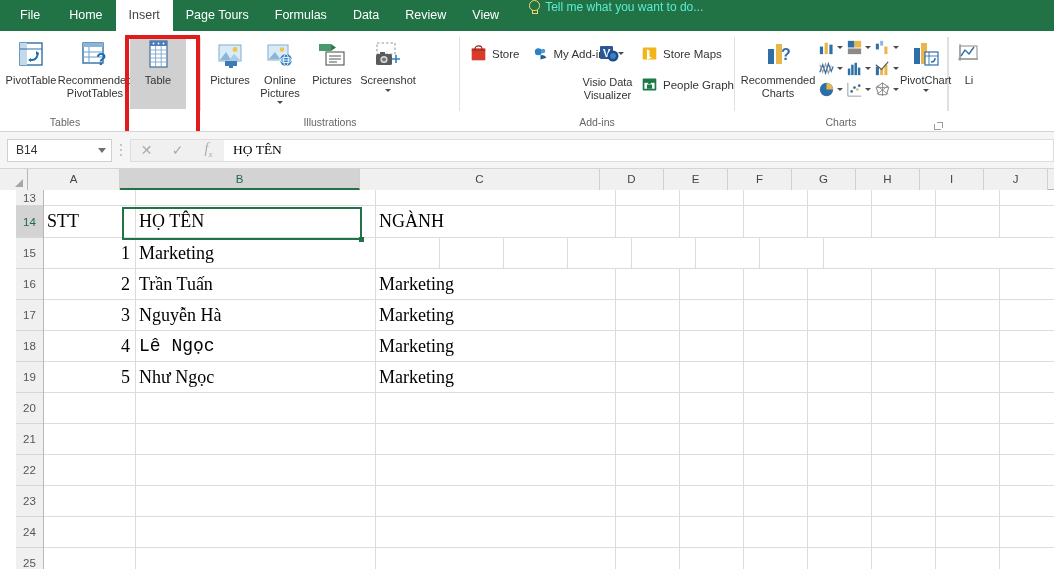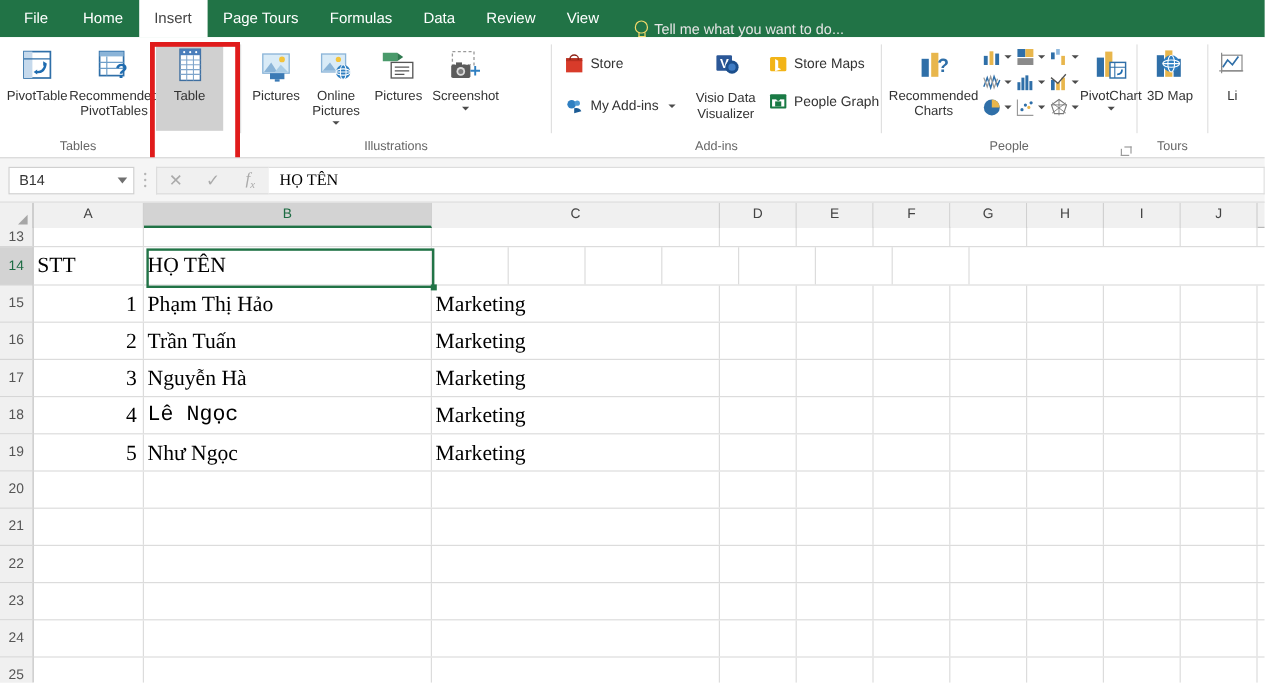--- a/index.html
+++ b/index.html
@@ -29,23 +29,23 @@
     cursor: default;
   }
   .tab.file { padding: 0 16px 0 14px; }
   .tab.active {
     background: #ffffff;
     color: #444444;
     position: relative;
     z-index: 4;
   }
   .tellme {
-    display: flex; align-items: flex-end; gap: 6px;
+    display: flex; align-items: flex-start; gap: 6px;
     margin-left: 16px; height: 31px;
-    color: #e5e5e5; font-size: 12px; white-space: nowrap;
+    color: #5eead4; font-size: 12px; white-space: nowrap;
   }
   .bulb {
     width: 11px; height: 14px; position: relative; display: inline-block;
   }
   .bulb::before {
     content: ""; position: absolute; left: 1px; top: 0;
     width: 9px; height: 9px; border: 1.3px solid #f3d96b;
     border-radius: 50% 50% 45% 45%;
   }
   .bulb::after {
@@ -146,21 +146,21 @@
     content:""; position:absolute; right:4px; bottom:3px;
     width:0;height:0;border-left:8px solid transparent;border-bottom:8px solid #a6a6a6;
   }
   .ch {
     height: 21px; line-height: 20px; text-align: center; font-size: 11.5px;
     color: #444444; border-right: 1px solid #d0d0d0; background: #f0f0f0;
     cursor: default;
   }
   .ch.selcol { background: #d3d3d3; color: #1d6b43; border-bottom: 2px solid #217346; font-weight: normal;}
 
-  .gridbody { display: flex; position: relative; height: 379px; }
+  .gridbody { display: flex; position: relative; height: 379px; padding-left: 16px; }
   .rowhead { width: 28px; min-width: 28px; background: #f0f0f0; border-right: 1px solid #b8b8b8; }
   .rh {
     height: 31px; line-height: 31px; text-align: center; font-size: 11.5px;
     color: #555555; border-bottom: 1px solid #d6d6d6; background: #f0f0f0;
     cursor: default;
   }
   .rh.selrow { background: #d3d3d3; color: #1d6b43; }
   .cells { position: relative; flex: 1; }
   .gridrow { display: flex; border-bottom: 1px solid #dcdcdc; }
   .cell {
@@ -309,21 +309,21 @@
         <div class="tri" style="margin-top:2px"></div>
       </div>
     </div>
     <div class="grp-label">Illustrations</div>
   </div>
 
   <div class="sep"></div>
 
   <div class="grp" style="width:274px">
     <div class="grp-items" style="flex-direction:row;align-items:flex-start;padding:6px 0 0 8px">
-      <div style="display:flex;flex-direction:column;gap:10px;width:112px">
+      <div style="display:flex;flex-direction:row;gap:10px;width:112px">
         <div class="small-row">
           <svg width="17" height="17" viewBox="0 0 20 20">
             <rect x="2" y="6" width="16" height="12" fill="#d83b2a"></rect>
             <rect x="2" y="4" width="16" height="3" fill="#b82f20"></rect>
             <path d="M6 6 v-2 a4 3 0 0 1 8 0 v2" fill="none" stroke="#8f2417" stroke-width="1.3"></path>
           </svg>
           <span class="lb">Store</span>
         </div>
         <div class="small-row">
           <svg width="17" height="17" viewBox="0 0 20 20">
@@ -473,45 +473,26 @@
             <rect x="15" y="12" width="13" height="13" fill="#fff" stroke="#2f6fa8" stroke-width="1.2"></rect>
             <line x1="15" y1="16" x2="28" y2="16" stroke="#2f6fa8" stroke-width="0.9"></line>
             <line x1="19" y1="12" x2="19" y2="25" stroke="#2f6fa8" stroke-width="0.9"></line>
             <path d="M21 22 q4 0 4 -4" stroke="#1f6cb0" stroke-width="1.5" fill="none"></path>
           </svg>
         </div>
         <div class="lb">PivotChart</div>
         <div class="tri" style="margin-top:2px"></div>
       </div>
     </div>
-    <div class="grp-label">People</div>
+    <div class="grp-label">Charts</div>
     <div class="dialog-launch"></div>
   </div>
 
   <div class="sep"></div>
 
-  <div class="grp" style="width:58px">
-    <div class="grp-items">
-      <div class="big" style="width:54px">
-        <div class="ic">
-          <svg width="32" height="30" viewBox="0 0 32 30">
-            <rect x="5" y="6" width="6" height="18" fill="#2f6fa8"></rect>
-            <rect x="12" y="2" width="6" height="22" fill="#e8b64c"></rect>
-            <rect x="19" y="9" width="6" height="15" fill="#2f6fa8"></rect>
-            <circle cx="17" cy="13" r="7" fill="#2f7fc1"></circle>
-            <ellipse cx="17" cy="13" rx="7" ry="3" fill="none" stroke="#fff" stroke-width="0.9"></ellipse>
-            <line x1="10" y1="13" x2="24" y2="13" stroke="#fff" stroke-width="0.9"></line>
-            <ellipse cx="17" cy="13" rx="2.8" ry="7" fill="none" stroke="#fff" stroke-width="0.9"></ellipse>
-          </svg>
-        </div>
-        <div class="lb">3D Map</div>
-      </div>
-    </div>
-    <div class="grp-label">Tours</div>
-  </div>
 
   <div class="sep"></div>
 
   <div class="grp" style="width:40px">
     <div class="grp-items">
       <div class="big" style="width:40px">
         <div class="ic">
           <svg width="26" height="26" viewBox="0 0 26 26">
             <rect x="4" y="4" width="17" height="13" fill="none" stroke="#8a8a8a" stroke-width="1"></rect>
             <path d="M5 14 L9 8 L13 12 L18 5" stroke="#2f6fa8" stroke-width="1.4" fill="none"></path>
@@ -585,31 +566,31 @@
           <div class="cell" style="width: 64px;"></div>
           <div class="cell" style="width: 64px;"></div>
           <div class="cell" style="width: 64px;"></div>
           <div class="cell" style="width: 64px;"></div>
           <div class="cell" style="width: 64px;"></div>
           <div class="cell" style="width: 64px;"></div>
         </div>
         <div class="gridrow" style="height: 32px;">
           <div class="cell" style="width: 92px;">STT</div>
           <div class="cell" style="width: 240px;">HỌ TÊN</div>
+          <div class="cell" style="width: 240px;">NGÀNH</div>
           <div class="cell" style="width: 64px;"></div>
           <div class="cell" style="width: 64px;"></div>
           <div class="cell" style="width: 64px;"></div>
           <div class="cell" style="width: 64px;"></div>
           <div class="cell" style="width: 64px;"></div>
           <div class="cell" style="width: 64px;"></div>
           <div class="cell" style="width: 64px;"></div>
         </div>
         <div class="gridrow" style="height: 31px;">
           <div class="cell num" style="width: 92px;">1</div>
-          <div class="cell" style="width: 240px;">Phạm Thị Hảo</div>
           <div class="cell" style="width: 240px;">Marketing</div>
           <div class="cell" style="width: 64px;"></div>
           <div class="cell" style="width: 64px;"></div>
           <div class="cell" style="width: 64px;"></div>
           <div class="cell" style="width: 64px;"></div>
           <div class="cell" style="width: 64px;"></div>
           <div class="cell" style="width: 64px;"></div>
           <div class="cell" style="width: 64px;"></div>
         </div>
         <div class="gridrow" style="height: 31px;">

